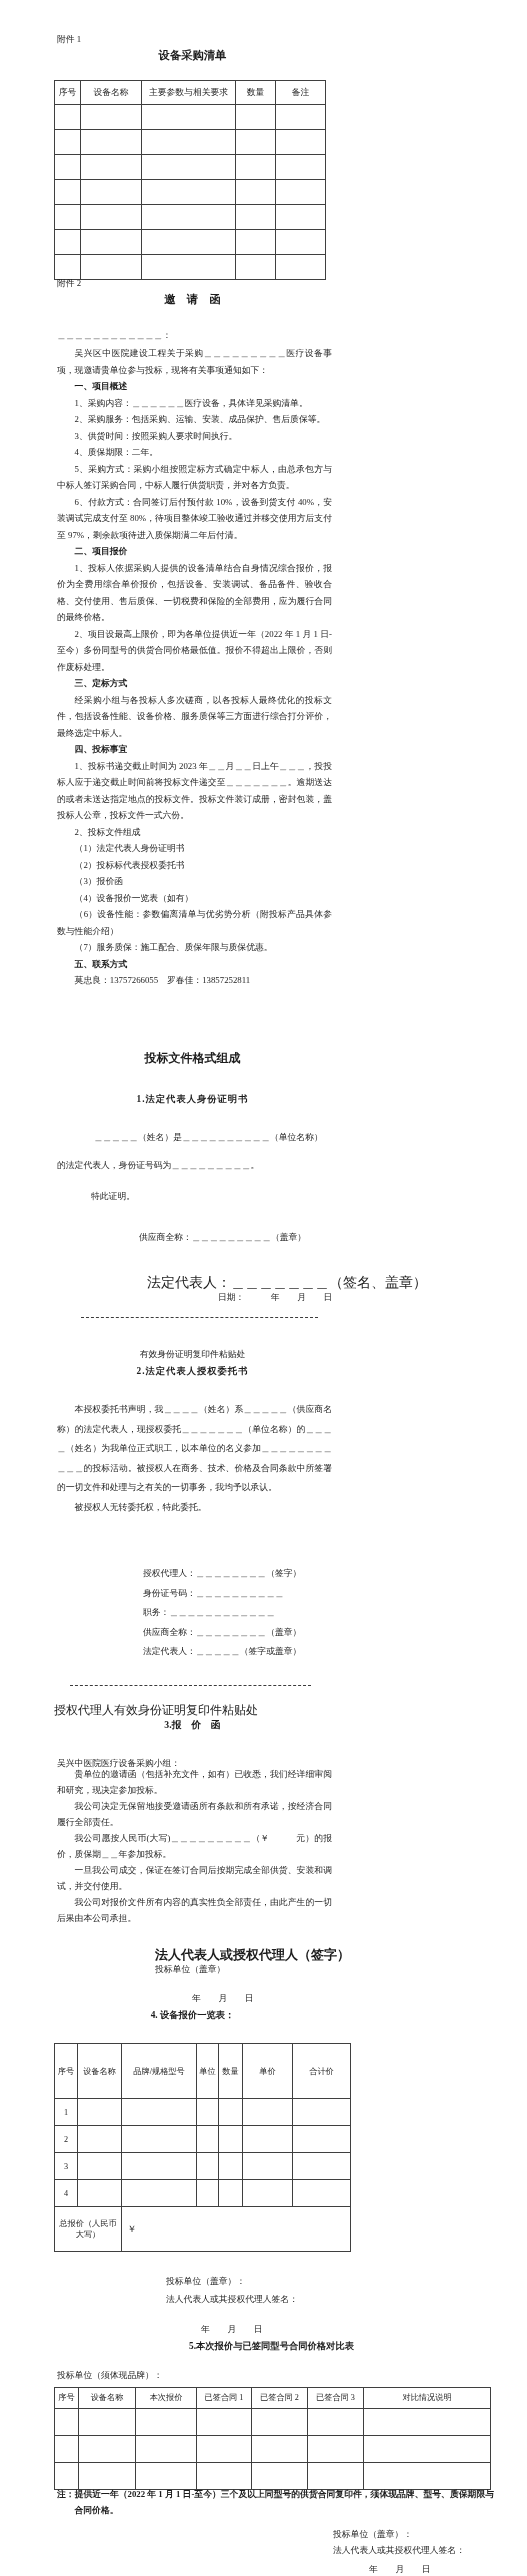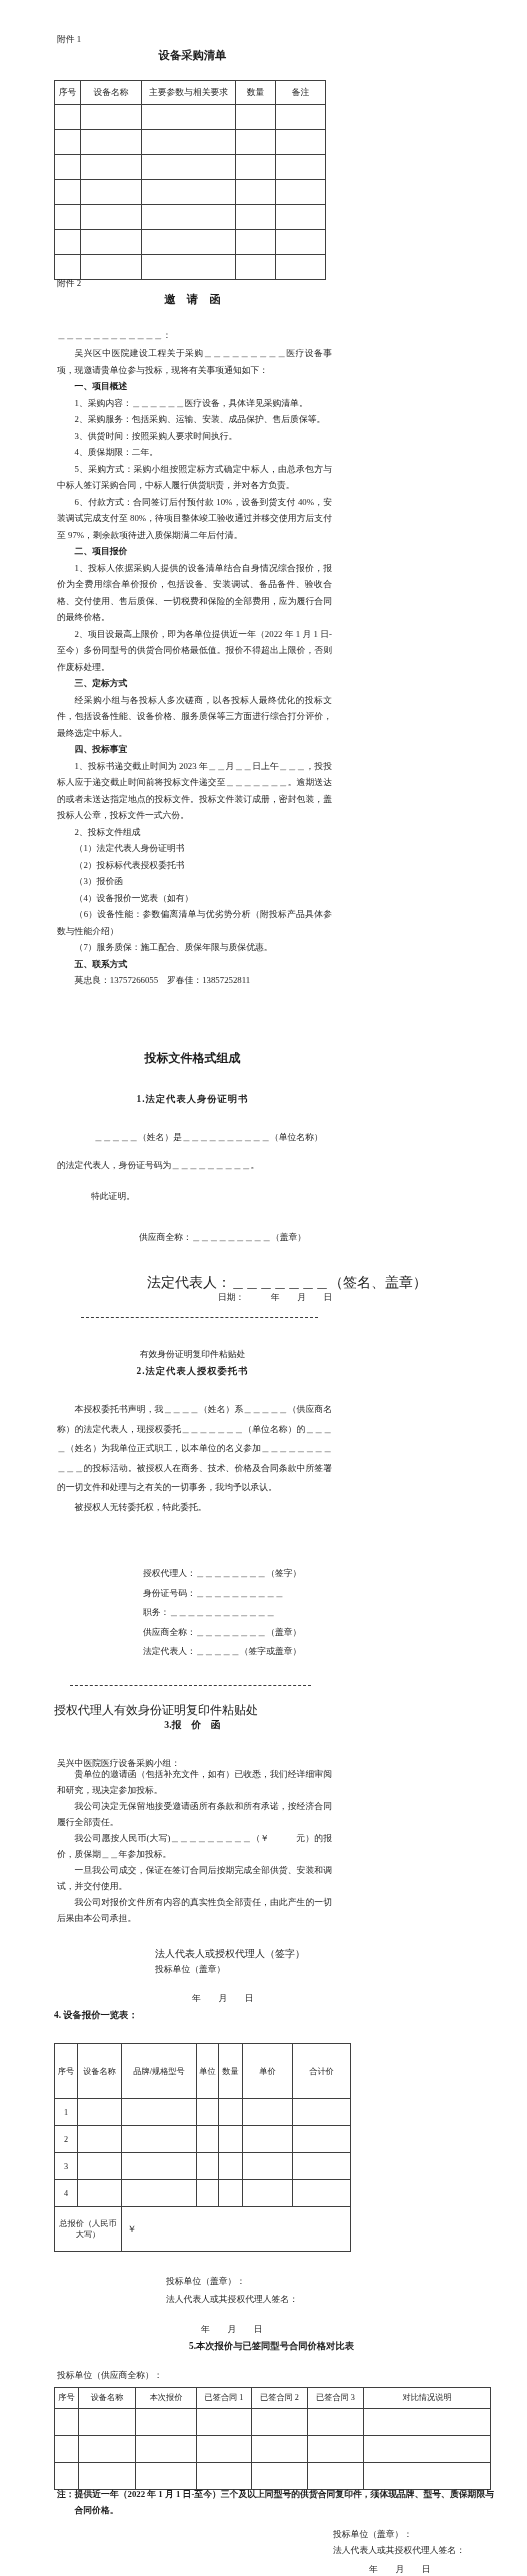--- a/index.html
+++ b/index.html
@@ -41,26 +41,26 @@
   #s2-fields{top:1564px;left:143px;}
   #s2-fields div{font-size:8.8px;line-height:19.6px;}
   #sep2{top:1685px;left:70px;width:241px;border-top:1px dashed #3c3c3c;height:0;}
   #s2-paste{top:1702px;left:54px;width:277px;font-size:12px;text-align:left;}
 
   
   #s3-head{top:1719px;left:54px;width:277px;font-size:9.8px;font-weight:bold;text-align:center;}
   #s3-addr{top:1750px;left:57px;font-size:8.8px;margin-top:8px;}
   #s3-body{top:1766px;left:57px;width:275px;}
   #s3-body p{margin:0;font-size:8.8px;line-height:16px;text-align:justify;text-indent:2em;}
-  #s3-sign1{top:1947px;left:155px;font-size:10px;}
+  #s3-sign1{top:1947px;left:155px;font-size:13px;font-weight:bold;}
   #s3-sign2{top:1964px;left:155px;font-size:8.8px;}
   #s3-date{top:1993px;left:192px;font-size:8.8px;}
 
   
-  #s4-head{top:2009px;left:54px;width:277px;font-size:9.3px;font-weight:bold;}
+  #s4-head{top:2009px;left:54px;width:277px;font-size:9.3px;font-weight:bold;text-align:center;}
   #table2{top:2043px;left:54px;}
   #s4-unit{top:2276px;left:166px;font-size:8.8px;}
   #s4-rep{top:2294px;left:166px;font-size:8.8px;}
   #s4-date{top:2324px;left:201px;font-size:8.8px;}
 
   
   #s5-head{top:2340px;left:54px;width:435px;font-size:9.3px;font-weight:bold;text-align:center;}
   #s5-stamp{top:2370px;left:57px;font-size:8.8px;}
   #table3{top:2387px;left:54px;}
   #s5-note{top:2487px;left:57px;width:437px;font-size:8.8px;font-weight:bold;line-height:15.5px;
@@ -292,21 +292,21 @@
       <td colspan="2">总报价（人民币大写）</td>
       <td colspan="5" class="total-val">￥</td>
     </tr>
   </tbody>
     </table>
   <div class="abs t" id="s4-unit">投标单位（盖章）：</div>
   <div class="abs t" id="s4-rep">法人代表人或其授权代理人签名：</div>
   <div class="abs t" id="s4-date">年　　月　　日</div>
 
   <div class="abs" id="s5-head">5.本次报价与已签同型号合同价格对比表</div>
-  <div class="abs t" id="s5-stamp">投标单位（供应商全称）：</div>
+  <div class="abs t" id="s5-stamp">投标单位（须体现品牌）：</div>
   <table class="doc abs" id="table3">
     <colgroup>
         <col style="width:24px">
         <col style="width:57px">
         <col style="width:61px">
         <col style="width:55px">
         <col style="width:56px">
         <col style="width:56px">
         <col style="width:127px">
       </colgroup>

